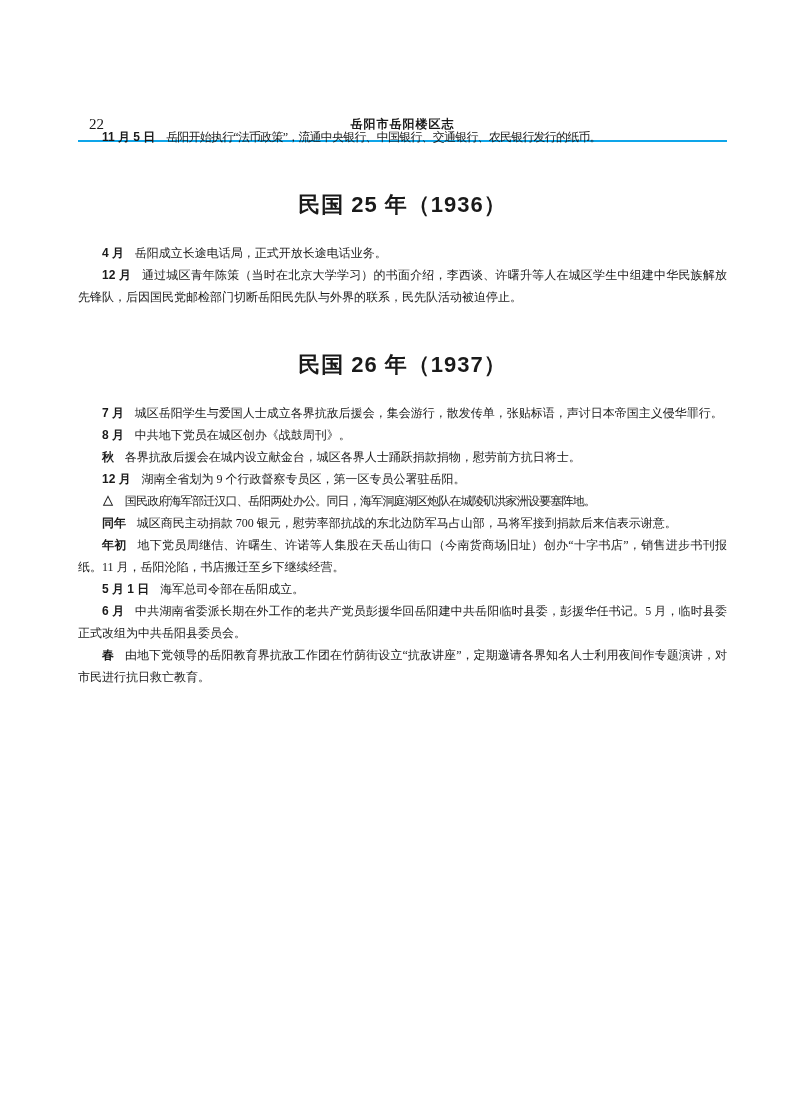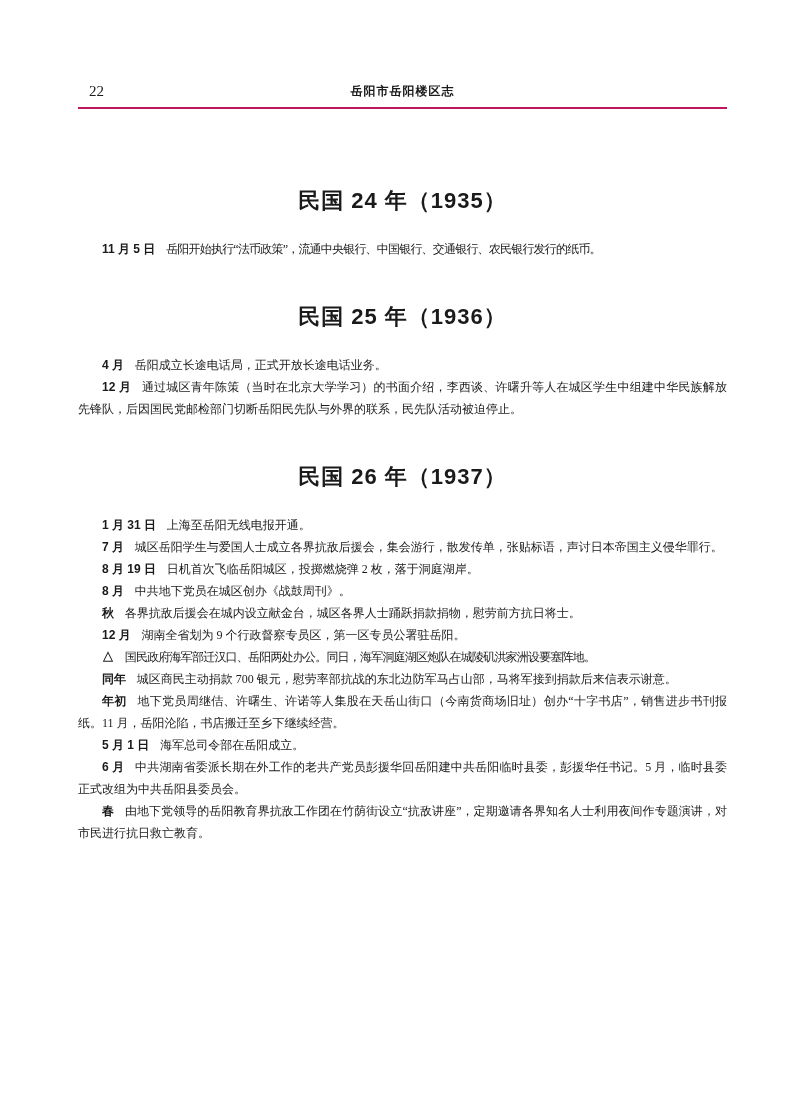--- a/index.html
+++ b/index.html
@@ -8,25 +8,25 @@
     width: 805px;
     height: 1099px;
     background: #ffffff;
     color: #1a1a1a;
     outline: 1px solid #e3e3e3;
     overflow: hidden;
     font-family: "Liberation Serif", serif;
   }
   .header {
     position: absolute;
-    top: 82px;
+    top: 115px;
     left: 78px;
     width: 649px;
     height: 25px;
-    border-bottom: 2px solid #be185d;
+    border-bottom: 2px solid #0ea5e9;
   }
   .page-num {
     position: absolute;
     left: 11px;
     top: 1px;
     font-size: 15px;
     font-family: "Liberation Serif", serif;
   }
   .header-title {
     position: absolute;
@@ -74,33 +74,30 @@
 </head>
 <body>
 
 <div class="page">
   <div class="header">
     <span class="page-num">22</span>
     <span class="header-title">岳阳市岳阳楼区志</span>
   </div>
   <main class="content">
       <section class="year-section">
-        <h2>民国 24 年（1935）</h2>
         <p class="entry compact"><span class="entry-date">11 月 5 日</span>岳阳开始执行“法币政策”，流通中央银行、中国银行、交通银行、农民银行发行的纸币。</p>
       </section>
       <section class="year-section">
         <h2>民国 25 年（1936）</h2>
         <p class="entry"><span class="entry-date">4 月</span>岳阳成立长途电话局，正式开放长途电话业务。</p>
         <p class="entry"><span class="entry-date">12 月</span>通过城区青年陈策（当时在北京大学学习）的书面介绍，李西谈、许曙升等人在城区学生中组建中华民族解放先锋队，后因国民党邮检部门切断岳阳民先队与外界的联系，民先队活动被迫停止。</p>
       </section>
       <section class="year-section">
         <h2>民国 26 年（1937）</h2>
-        <p class="entry"><span class="entry-date">1 月 31 日</span>上海至岳阳无线电报开通。</p>
         <p class="entry"><span class="entry-date">7 月</span>城区岳阳学生与爱国人士成立各界抗敌后援会，集会游行，散发传单，张贴标语，声讨日本帝国主义侵华罪行。</p>
-        <p class="entry"><span class="entry-date">8 月 19 日</span>日机首次飞临岳阳城区，投掷燃烧弹 2 枚，落于洞庭湖岸。</p>
         <p class="entry"><span class="entry-date">8 月</span>中共地下党员在城区创办《战鼓周刊》。</p>
         <p class="entry"><span class="entry-date">秋</span>各界抗敌后援会在城内设立献金台，城区各界人士踊跃捐款捐物，慰劳前方抗日将士。</p>
         <p class="entry"><span class="entry-date">12 月</span>湖南全省划为 9 个行政督察专员区，第一区专员公署驻岳阳。</p>
         <p class="entry compact"><span class="entry-date">△</span>国民政府海军部迁汉口、岳阳两处办公。同日，海军洞庭湖区炮队在城陵矶洪家洲设要塞阵地。</p>
         <p class="entry"><span class="entry-date">同年</span>城区商民主动捐款 700 银元，慰劳率部抗战的东北边防军马占山部，马将军接到捐款后来信表示谢意。</p>
       </section>
       <section class="year-section">
         <p class="entry"><span class="entry-date">年初</span>地下党员周继佶、许曙生、许诺等人集股在天岳山街口（今南货商场旧址）创办“十字书店”，销售进步书刊报纸。11 月，岳阳沦陷，书店搬迁至乡下继续经营。</p>
         <p class="entry"><span class="entry-date">5 月 1 日</span>海军总司令部在岳阳成立。</p>
         <p class="entry"><span class="entry-date">6 月</span>中共湖南省委派长期在外工作的老共产党员彭援华回岳阳建中共岳阳临时县委，彭援华任书记。5 月，临时县委正式改组为中共岳阳县委员会。</p>

